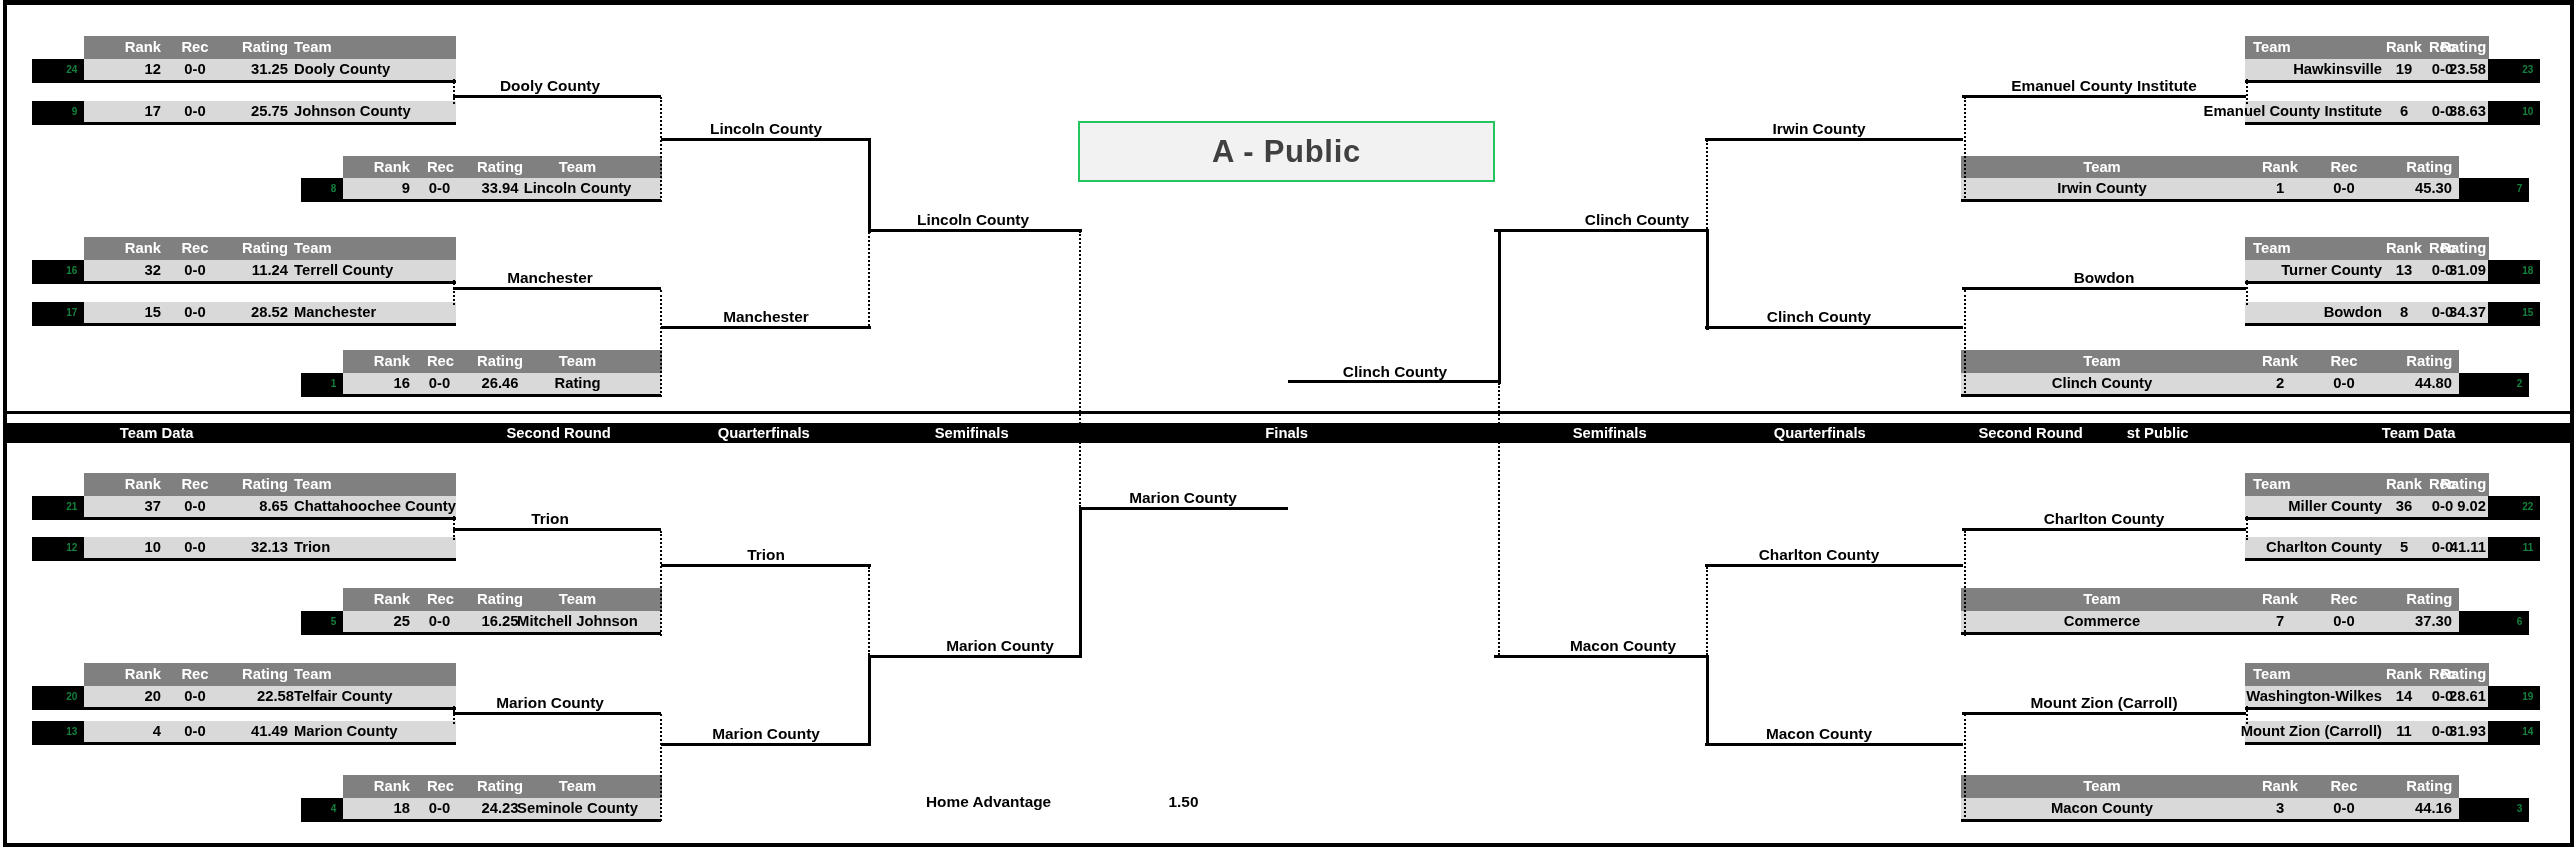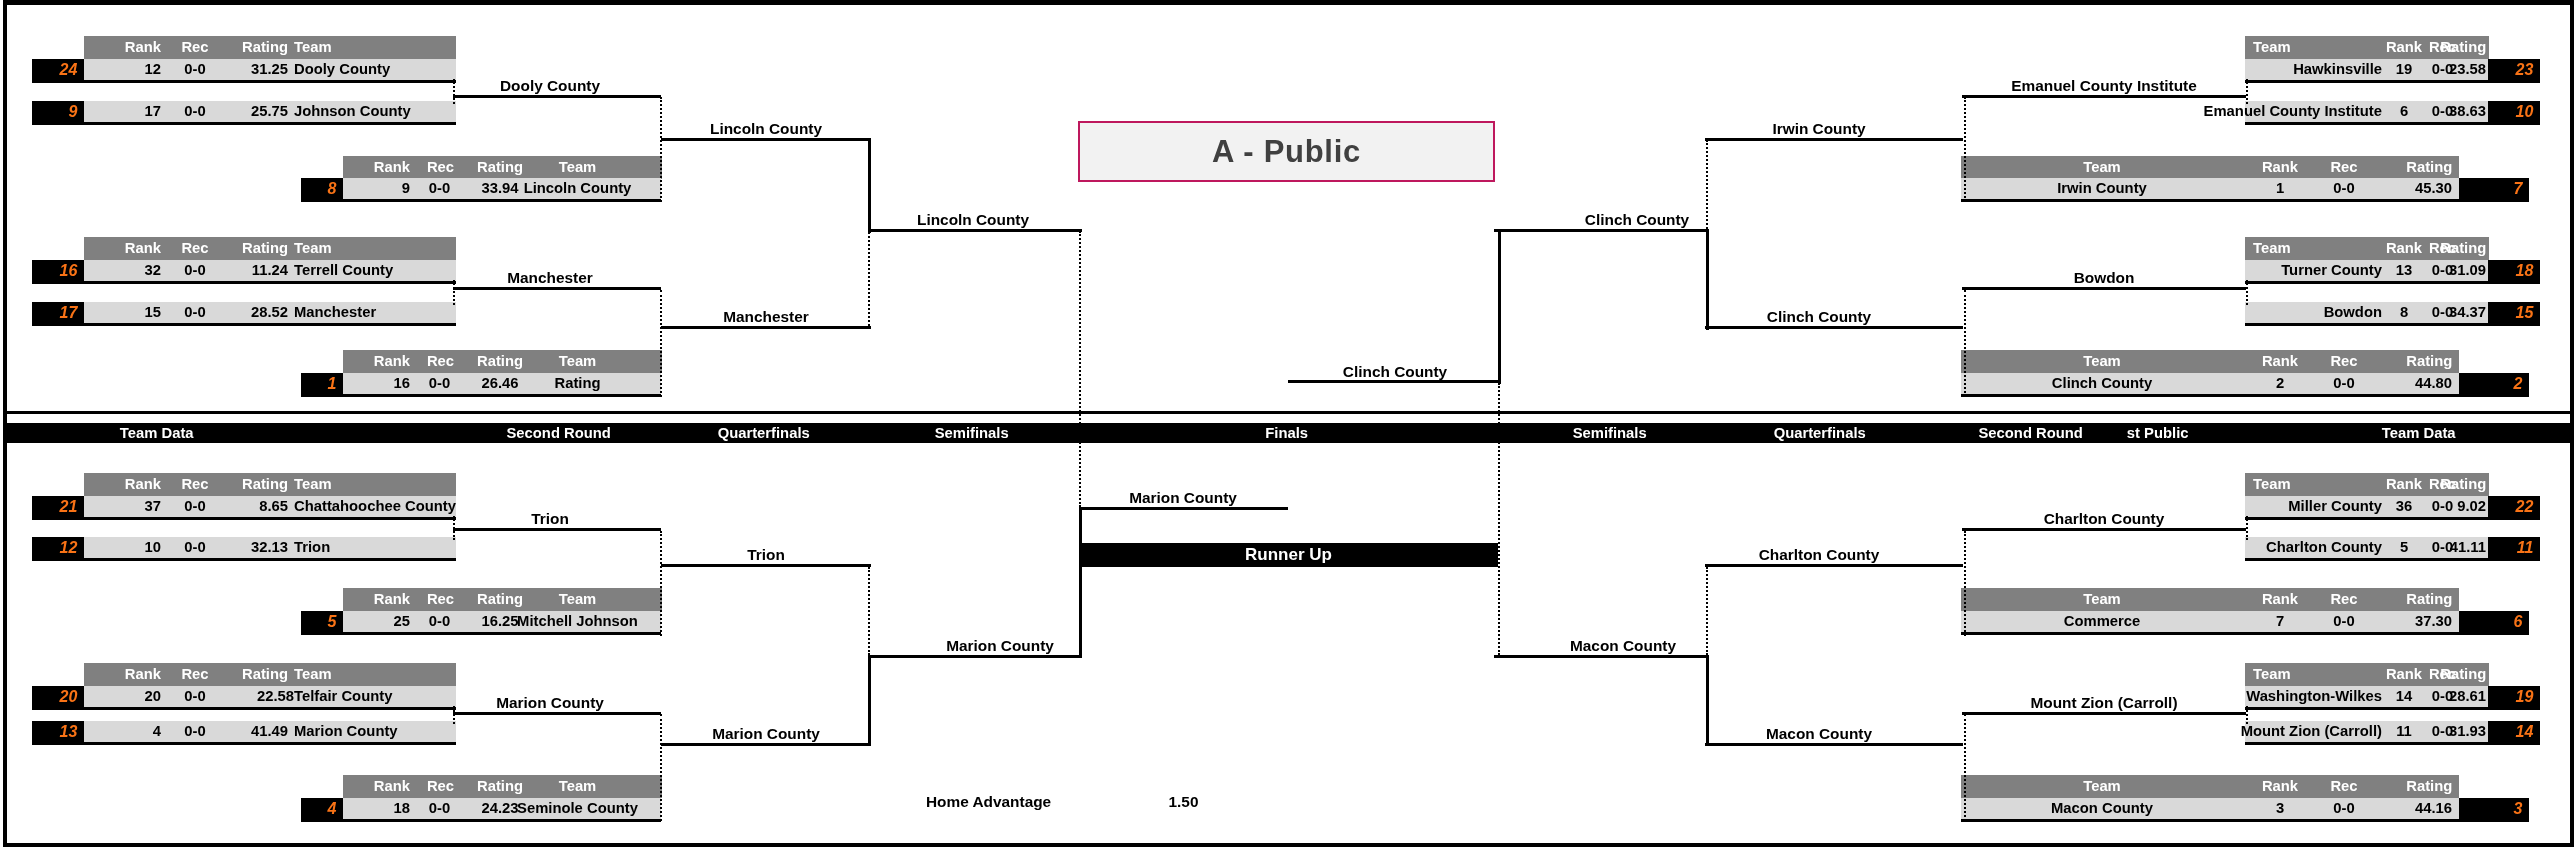--- a/index.html
+++ b/index.html
@@ -7,35 +7,35 @@
          font-family:"Liberation Sans",sans-serif;font-weight:bold;color:#000;}
   .ab{position:absolute;}
   
   #frame{left:2.7px;top:0;width:2571px;height:847px;border:4px solid #000;border-top-width:5.4px;box-sizing:border-box;}
   
   .hdr{height:23px;background:#808080;color:#fff;font-size:14.8px;}
   .trow{height:21px;background:#D9D9D9;border-bottom:3.4px solid #000;font-size:14.8px;}
   .hdr span,.trow span{position:absolute;line-height:23px;white-space:nowrap;}
   .trow span{line-height:21px;}
   .seedbox{position:absolute;top:0;height:100%;background:#000;}
-  .seedbox span{position:absolute;right:6.7px;color:#f97316;line-height:21px;font-size:16px;font-style:italic;}
+  .seedbox span{position:absolute;right:6.7px;color:#15803d;line-height:21px;font-size:10px;}
   .ra{text-align:right;} .ce{text-align:center;}
   
   .hl{height:3.4px;background:#000;}
   .vl{width:3.4px;background:#000;}
   .vd{width:0;border-left:2px dotted #000;}
   .lbl{height:19px;line-height:19px;font-size:15.4px;white-space:nowrap;transform:translateX(-50%);}
   
   #bandline{left:6.7px;top:411px;width:2563px;height:2.7px;background:#000;}
   #band{left:6.7px;top:423px;width:2563px;height:20px;background:#000;}
   #band span{position:absolute;top:0;line-height:20px;color:#fff;font-size:14.8px;white-space:nowrap;transform:translateX(-50%);}
   
   .bar{left:1079px;width:419px;height:24px;background:#000;color:#fff;display:flex;align-items:center;justify-content:center;font-size:17px;}
   
-  #title{left:1078px;top:121px;width:417px;height:61px;background:#F2F2F2;border:2px solid #be185d;box-sizing:border-box;
+  #title{left:1078px;top:121px;width:417px;height:61px;background:#F2F2F2;border:2px solid #22c55e;box-sizing:border-box;
          display:flex;align-items:center;justify-content:center;font-size:31px;color:#404040;letter-spacing:0.7px;}
   
   .ha{font-size:15.4px;line-height:19px;white-space:nowrap;}
 </style>
 </head>
 <body>
 
 <div id="sheet">
   <div id="frame" class="ab"></div>
 
@@ -440,21 +440,20 @@
   <div class="ab lbl" style="left:1819px;top:307px">Clinch County</div>
   <div class="ab lbl" style="left:1637px;top:210px">Clinch County</div>
   <div class="ab lbl" style="left:1395px;top:362px">Clinch County</div>
   <div class="ab lbl" style="left:2104px;top:509px">Charlton County</div>
   <div class="ab lbl" style="left:1819px;top:545px">Charlton County</div>
   <div class="ab lbl" style="left:2104px;top:693px">Mount Zion (Carroll)</div>
   <div class="ab lbl" style="left:1819px;top:724px">Macon County</div>
   <div class="ab lbl" style="left:1623px;top:636px">Macon County</div>
 
   <div id="title" class="ab">A - Public</div>
-  <div class="ab bar" style="top:543px">Runner Up</div>
 
   <div id="bandline" class="ab"></div>
   <div id="band" class="ab">
     <span style="left:150px">Team Data</span>
     <span style="left:552px">Second Round</span>
     <span style="left:757px">Quarterfinals</span>
     <span style="left:965px">Semifinals</span>
     <span style="left:1280px">Finals</span>
     <span style="left:1603px">Semifinals</span>
     <span style="left:1813px">Quarterfinals</span>

